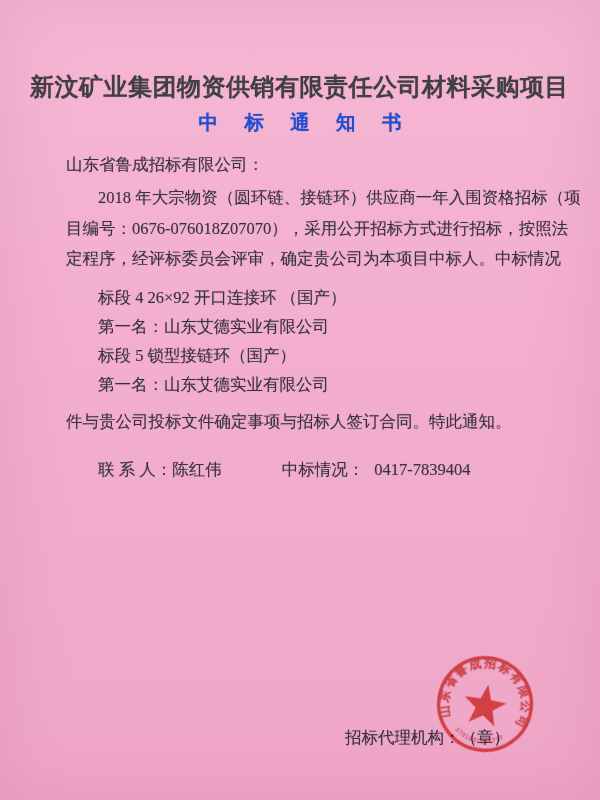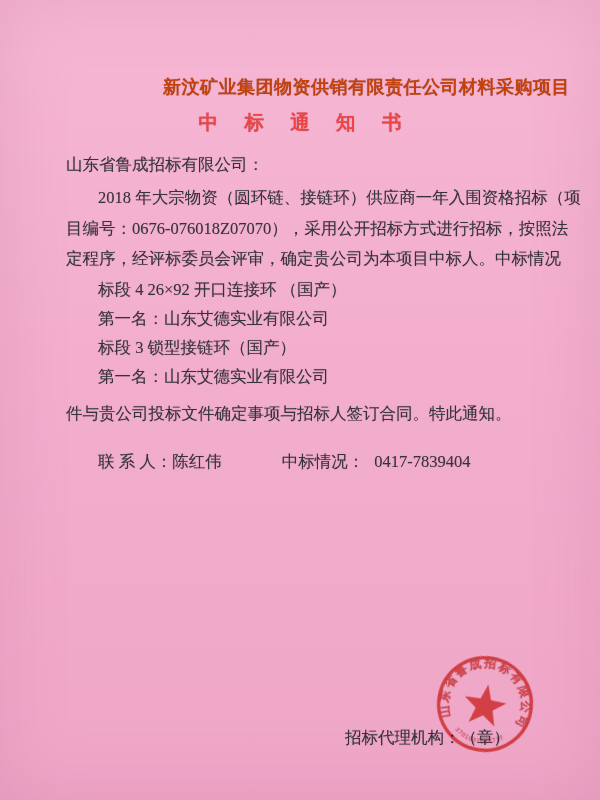--- a/index.html
+++ b/index.html
@@ -12,31 +12,31 @@
   body::after{
     content:"";position:absolute;inset:0;pointer-events:none;
     box-shadow:inset 0 0 70px rgba(170,90,130,.18);
   }
   .page{
     position:relative;width:600px;height:800px;
     color:#37333d;font-size:16.5px;
     text-shadow:0 0 1px rgba(55,50,62,.35);
   }
   .doc-title{
-    margin:74px 30px 0 30px;text-align:right;
-    font-size:18px;font-weight:bold;color:#c2410c;
+    margin:74px 30px 0 30px;text-align:left;
+    font-size:24px;font-weight:bold;color:#404040;
     letter-spacing:.5px;line-height:26px;
   }
   .doc-subtitle{
     margin:9px 0 0 0;text-align:center;
-    font-size:19.5px;font-weight:bold;color:#ef4444;
+    font-size:19.5px;font-weight:bold;color:#1d4ed8;
     letter-spacing:.55em;line-height:28px;text-indent:.55em;
   }
   .addressee{margin:16px 58px 0 66px;line-height:24px;}
-  .para{margin:6px 56px 0 66px;}
+  .para{margin:6px 56px 8px 66px;}
   .line{line-height:30.5px;white-space:nowrap;}
   .ind{text-indent:32px;}
   .awards{margin:0 56px 8px 66px;}
   .awards .line{line-height:29px;text-indent:32px;}
   .para2{margin:4px 56px 0 66px;}
   .para2 .line{line-height:30px;}
   .contact{margin:20px 56px 0 66px;line-height:26px;white-space:nowrap;}
   .contact .cind{display:inline-block;width:32px;}
   .contact .gap{display:inline-block;width:60px;}
   .phone-gap{display:inline-block;width:10px;}
@@ -69,21 +69,21 @@
 
   <div class="para">
     <div class="line ind">2018 年大宗物资（圆环链、接链环）供应商一年入围资格招标（项</div>
     <div class="line">目编号：0676-076018Z07070），采用公开招标方式进行招标，按照法</div>
     <div class="line">定程序，经评标委员会评审，确定贵公司为本项目中标人。中标情况</div>
   </div>
 
   <div class="awards">
     <div class="line">标段 4 26×92 开口连接环 （国产）</div>
     <div class="line">第一名：山东艾德实业有限公司</div>
-    <div class="line">标段 3 锁型接链环（国产）</div>
+    <div class="line">标段 5 锁型接链环（国产）</div>
     <div class="line">第一名：山东艾德实业有限公司</div>
   </div>
 
   <div class="para2">
     <div class="line">件与贵公司投标文件确定事项与招标人签订合同。特此通知。</div>
   </div>
 
   <div class="contact"><span class="cind"></span><span>联 系 人：</span><span>陈红伟</span><span class="gap"></span><span>中标情况：</span><span class="phone-gap"></span><span>0417-7839404</span></div>
 
   <div class="sign">

